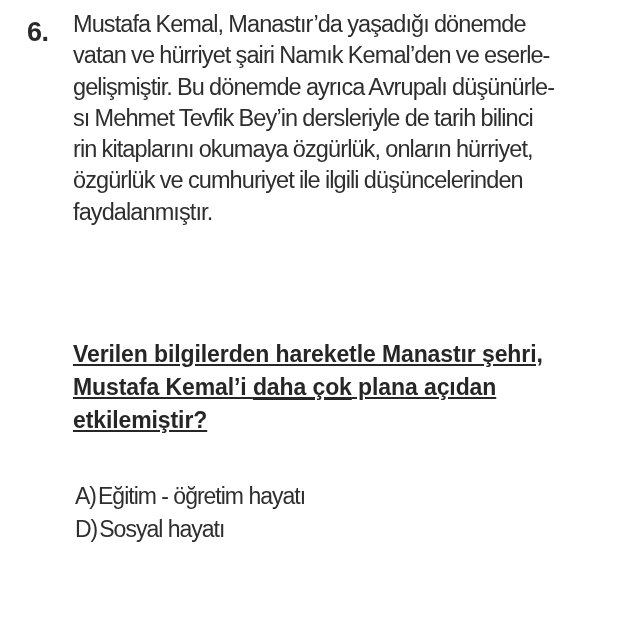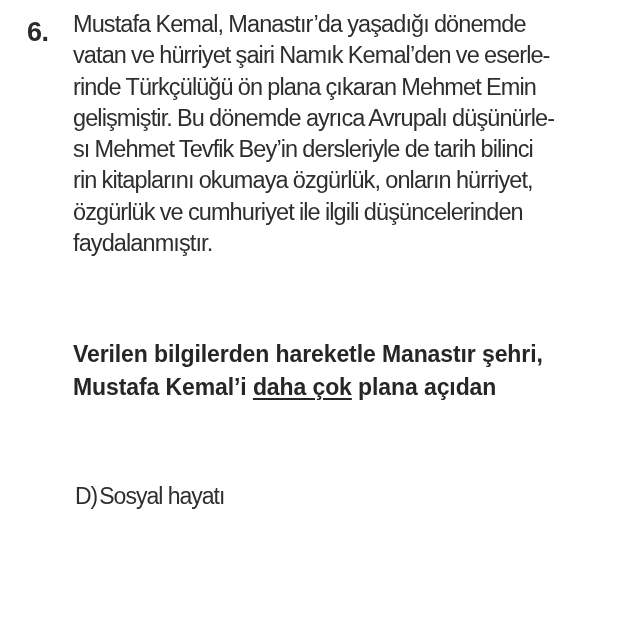--- a/index.html
+++ b/index.html
@@ -37,21 +37,21 @@
       position: absolute;
       left: 73px;
       top: 338px;
       width: 540px;
       font-size: 23px;
       font-weight: bold;
       line-height: 33px;
       letter-spacing: -0.1px;
       color: #262626;
     }
-    .question .line { display: block; white-space: nowrap; }
+    .question .line { display: block; white-space: nowrap; text-decoration: underline; }
     .question .u { text-decoration: underline; text-underline-offset: 3px; text-decoration-thickness: 2px; }
     .options {
       position: absolute;
       left: 75px;
       top: 480px;
       font-size: 23px;
       line-height: 33px;
       letter-spacing: -1px;
       color: #2e2e2e;
     }
@@ -59,28 +59,29 @@
     .option .letter { margin-right: 2px; }
   </style>
 </head>
 <body>
 
 <div class="qnum">6.</div>
 
 <div class="para">
   <span class="line">Mustafa Kemal, Manastır’da yaşadığı dönemde</span>
   <span class="line">vatan ve hürriyet şairi Namık Kemal’den ve eserle-</span>
-  <span class="line">rinde Türkçülüğü ön plana çıkaran Mehmet Emin</span>
   <span class="line">gelişmiştir. Bu dönemde ayrıca Avrupalı düşünürle-</span>
   <span class="line">sı Mehmet Tevfik Bey’in dersleriyle de tarih bilinci</span>
   <span class="line">rin kitaplarını okumaya özgürlük, onların hürriyet,</span>
   <span class="line">özgürlük ve cumhuriyet ile ilgili düşüncelerinden</span>
   <span class="line">faydalanmıştır.</span>
 </div>
 
 <div class="question">
   <span class="line">Verilen bilgilerden hareketle Manastır şehri,</span>
   <span class="line"><span>Mustafa Kemal’i </span><span class="u">daha çok</span><span> plana açıdan</span></span>
+  <span class="line">etkilemiştir?</span>
 </div>
 
 <div class="options">
+  <span class="option"><span class="letter">A)</span><span>Eğitim - öğretim hayatı</span></span>
   <span class="option"><span class="letter">D)</span><span>Sosyal hayatı</span></span>
 </div>
 
 </body></html>

